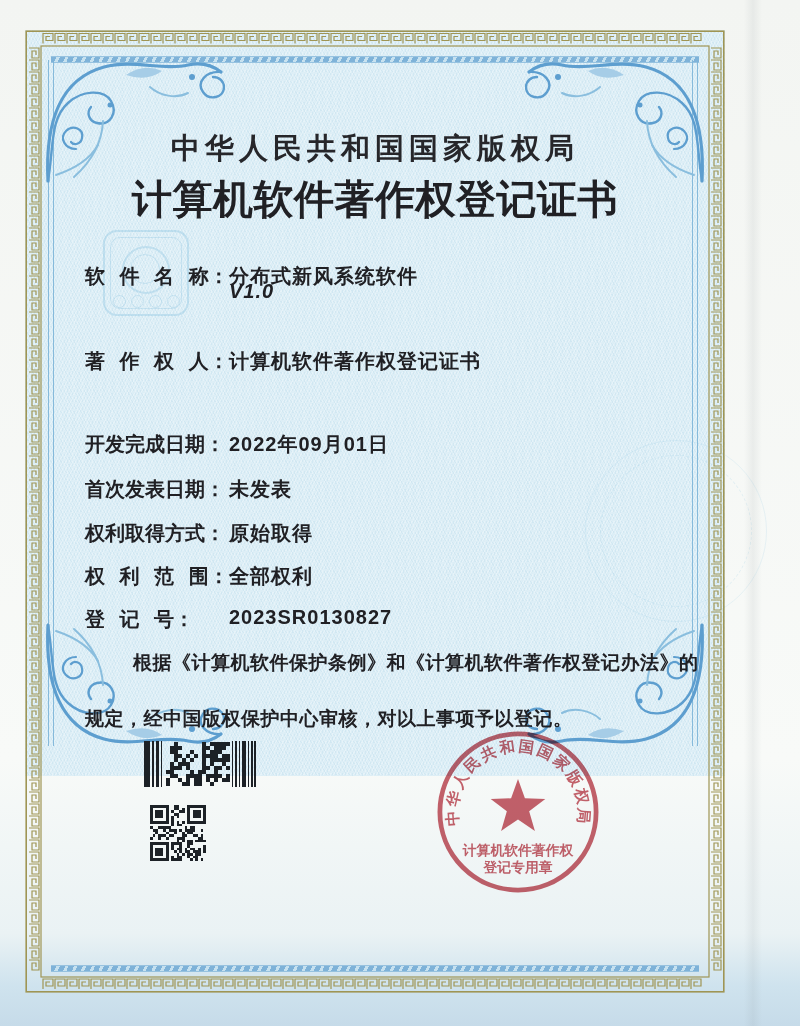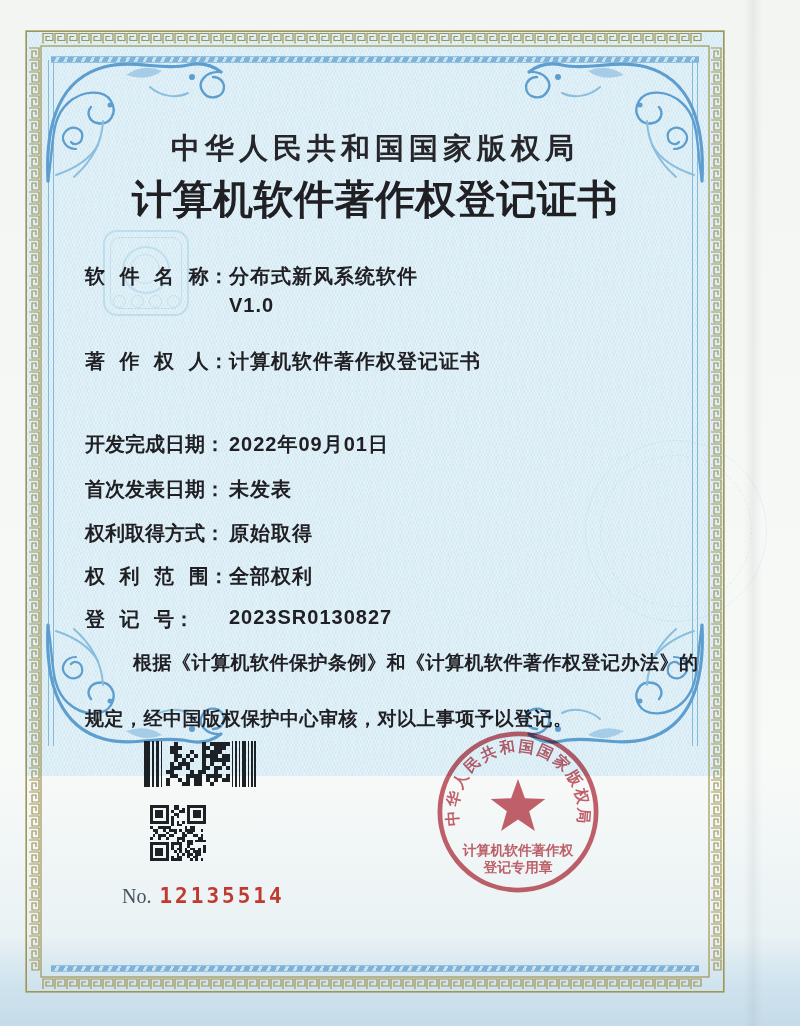--- a/index.html
+++ b/index.html
@@ -85,21 +85,21 @@
     font-size:40px;font-weight:700;letter-spacing:0.5px;color:#202024;white-space:nowrap;
   }
   .certno{
     position:absolute;left:35px;top:201px;width:603px;z-index:2;
     text-align:right;font-size:16px;font-weight:700;color:#202024;white-space:nowrap;
   }
   .certno .lbl{margin-right:14px;}
   .frow{position:absolute;z-index:2;font-size:20px;font-weight:700;color:#202024;white-space:nowrap;}
   .frow .label{position:absolute;left:60px;top:0;word-spacing:9px;}
   .frow .value{position:absolute;left:204px;top:0;letter-spacing:1px;}
-  .frow .value2{position:absolute;left:204px;top:31px;letter-spacing:1px;}
+  .frow .value2{position:absolute;left:204px;top:17px;letter-spacing:1px;font-style:italic;}
   .r0{top:233px;} .r1{top:318px;} .r2{top:401px;} .r3{top:446px;}
   .r4{top:490px;} .r5{top:533px;} .r6{top:576px;}
   .stmt{
     position:absolute;z-index:2;font-size:19px;font-weight:700;color:#202024;
     letter-spacing:0.5px;white-space:nowrap;
   }
   .stmt1{left:108px;top:620px;}
   .stmt2{left:60px;top:676px;}
 
   .barcode{position:absolute;left:119px;top:711px;z-index:2;}
@@ -569,18 +569,15 @@
       </defs>
       <circle cx="80" cy="80" r="73.5" fill="none" stroke="#c4545f" stroke-width="4.5"></circle>
       <polygon points="80,49 86.5,67.1 105.7,67.7 90.5,79.4 95.9,97.8 80,87 64.1,97.8 69.5,79.4 54.3,67.7 73.5,67.1" fill="#c4545f"></polygon>
       <text font-size="14.5" font-weight="700" fill="#c4545f" letter-spacing="2.5" font-family="Liberation Serif, serif">
         <textPath href="#sealArc" startOffset="50%" text-anchor="middle">中华人民共和国国家版权局</textPath>
       </text>
       <text x="80" y="120" text-anchor="middle" font-size="13" font-weight="700" fill="#c4545f" font-family="Liberation Sans, sans-serif">计算机软件著作权</text>
       <text x="80" y="136" text-anchor="middle" font-size="13" font-weight="700" fill="#c4545f" font-family="Liberation Sans, sans-serif">登记专用章</text>
     </svg>
 
-    <div class="serial">
-      <span class="prefix">No.</span><span class="num">12135514</span>
-    </div>
 
   </div>
 </div>
 
 </body></html>

